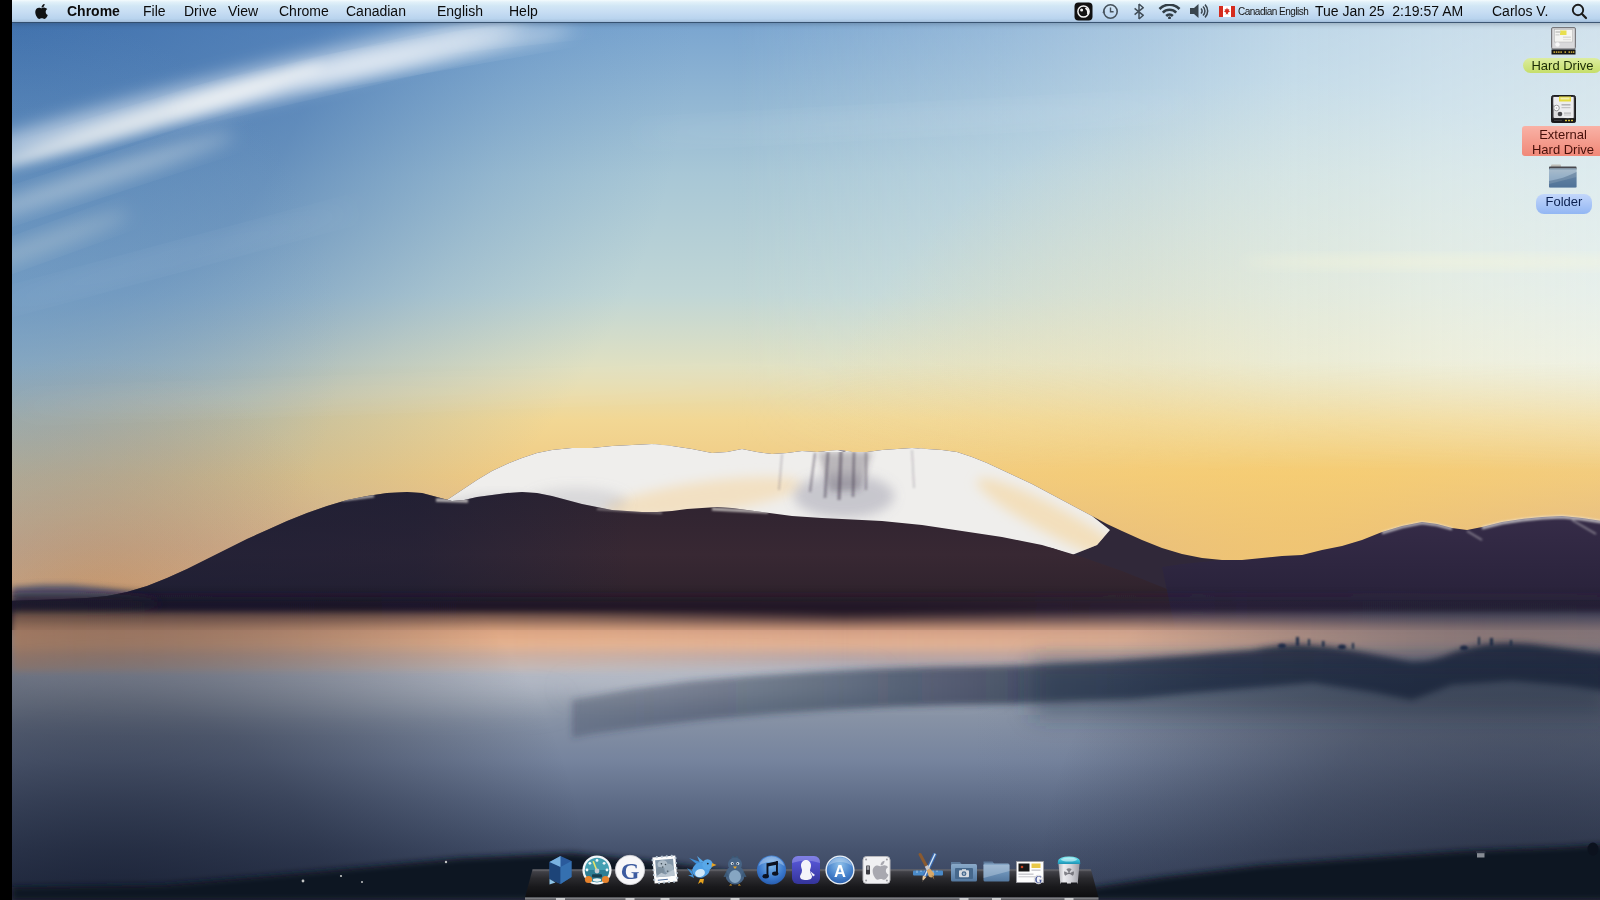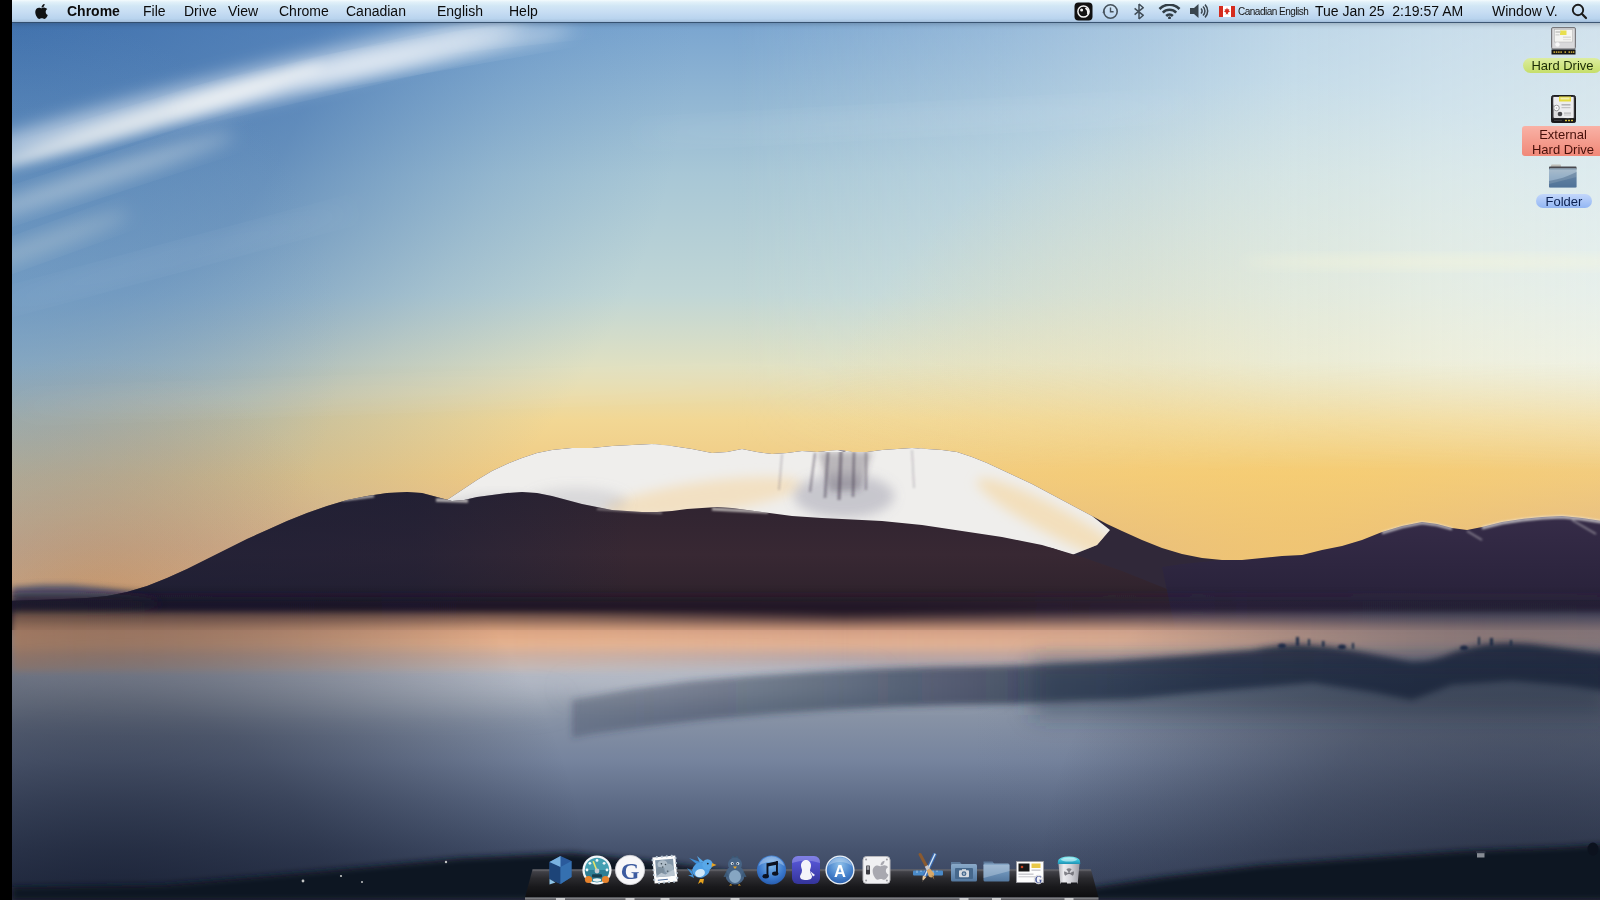--- a/index.html
+++ b/index.html
@@ -322,21 +322,21 @@
     </g>
   </svg>
   <svg style="position:absolute;left:1207px;top:5.5px" width="16" height="11" viewBox="0 0 16 11">
     <rect x="0" y="0" width="16" height="11" fill="#fff"></rect>
     <rect x="0" y="0" width="4" height="11" fill="#d52b1e"></rect>
     <rect x="12" y="0" width="4" height="11" fill="#d52b1e"></rect>
     <path d="M8,1.5 L8.8,3.4 L10.4,2.9 L9.7,4.8 L11.4,5 L8.9,6.8 L9.3,8.9 L8,7.6 L6.7,8.9 L7.1,6.8 L4.6,5 L6.3,4.8 L5.6,2.9 L7.2,3.4 Z" fill="#d52b1e"></path>
   </svg>
   <span style="position:absolute;left:1226px;top:0;height:38px;line-height:23px;font-size:10px;letter-spacing:-0.5px;color:#151515">Canadian English</span>
   <span class="mi" style="left:1303px">Tue Jan 25&nbsp;&nbsp;2:19:57 AM</span>
-  <span class="mi" style="left:1480px">Window V.</span>
+  <span class="mi" style="left:1480px">Carlos V.</span>
   <svg style="position:absolute;left:1559px;top:2.5px" width="17" height="17" viewBox="0 0 17 17">
     <circle cx="7" cy="7" r="5.2" fill="none" stroke="#1c1c1c" stroke-width="1.9"></circle>
     <line x1="10.8" y1="10.8" x2="15" y2="15" stroke="#1c1c1c" stroke-width="2.2" stroke-linecap="round"></line>
   </svg>
 </div>
 
 <div id="desk">
   <svg style="position:absolute;left:1539px;top:27px" width="25" height="28" viewBox="0 0 25 28">
     <rect x="0.5" y="0.5" width="24" height="21.5" rx="1.5" fill="#c6c6c8" stroke="#77777b"></rect>
     <rect x="2" y="2" width="21" height="19" fill="#d9d9db"></rect>
@@ -391,21 +391,21 @@
             <stop offset="0.45" stop-color="#7495b6"></stop>
             <stop offset="1" stop-color="#5a80a8"></stop>
     </linearGradient>
         </defs>
     <rect x="3" y="0.5" width="10" height="4" rx="1" fill="#bdbdb7"></rect>
     <rect x="1" y="2.6" width="27.5" height="3.2" rx="0.8" fill="#48484e"></rect>
     <rect x="1" y="4.2" width="27.5" height="19.3" rx="1.2" fill="url(#dfold)"></rect>
     <path d="M1,6 h27.5 v7 l-27.5,7 Z" fill="rgba(200,214,226,0.4)"></path>
     <path d="M1,17 c9,-1.5 19,-4.5 27.5,-9 v15.5 h-27.5 Z" fill="rgba(66,98,130,0.42)"></path>
   </svg>
-  <div class="lbl" style="left:1524px;top:194px;width:56px;height:14px;border-radius:8px;background:linear-gradient(#c3d7fb,#92b6f3);color:#0a2050;line-height:16px;">Folder</div>
+  <div class="lbl" style="left:1524px;top:194px;width:56px;height:20px;border-radius:8px;background:linear-gradient(#c3d7fb,#92b6f3);color:#0a2050;line-height:16px;">Folder</div>
 </div>
 
 <svg id="dock" style="position:absolute;left:505px;top:838px" width="600" height="62" viewBox="0 0 600 62">
 <defs>
   <linearGradient id="shelfG" x1="0" y1="0" x2="0" y2="1">
     <stop offset="0" stop-color="#56565c"></stop>
     <stop offset="0.1" stop-color="#3e3e44"></stop>
     <stop offset="0.32" stop-color="#2a2a2e"></stop>
     <stop offset="0.62" stop-color="#19191c"></stop>
     <stop offset="1" stop-color="#0d0d0f"></stop>

